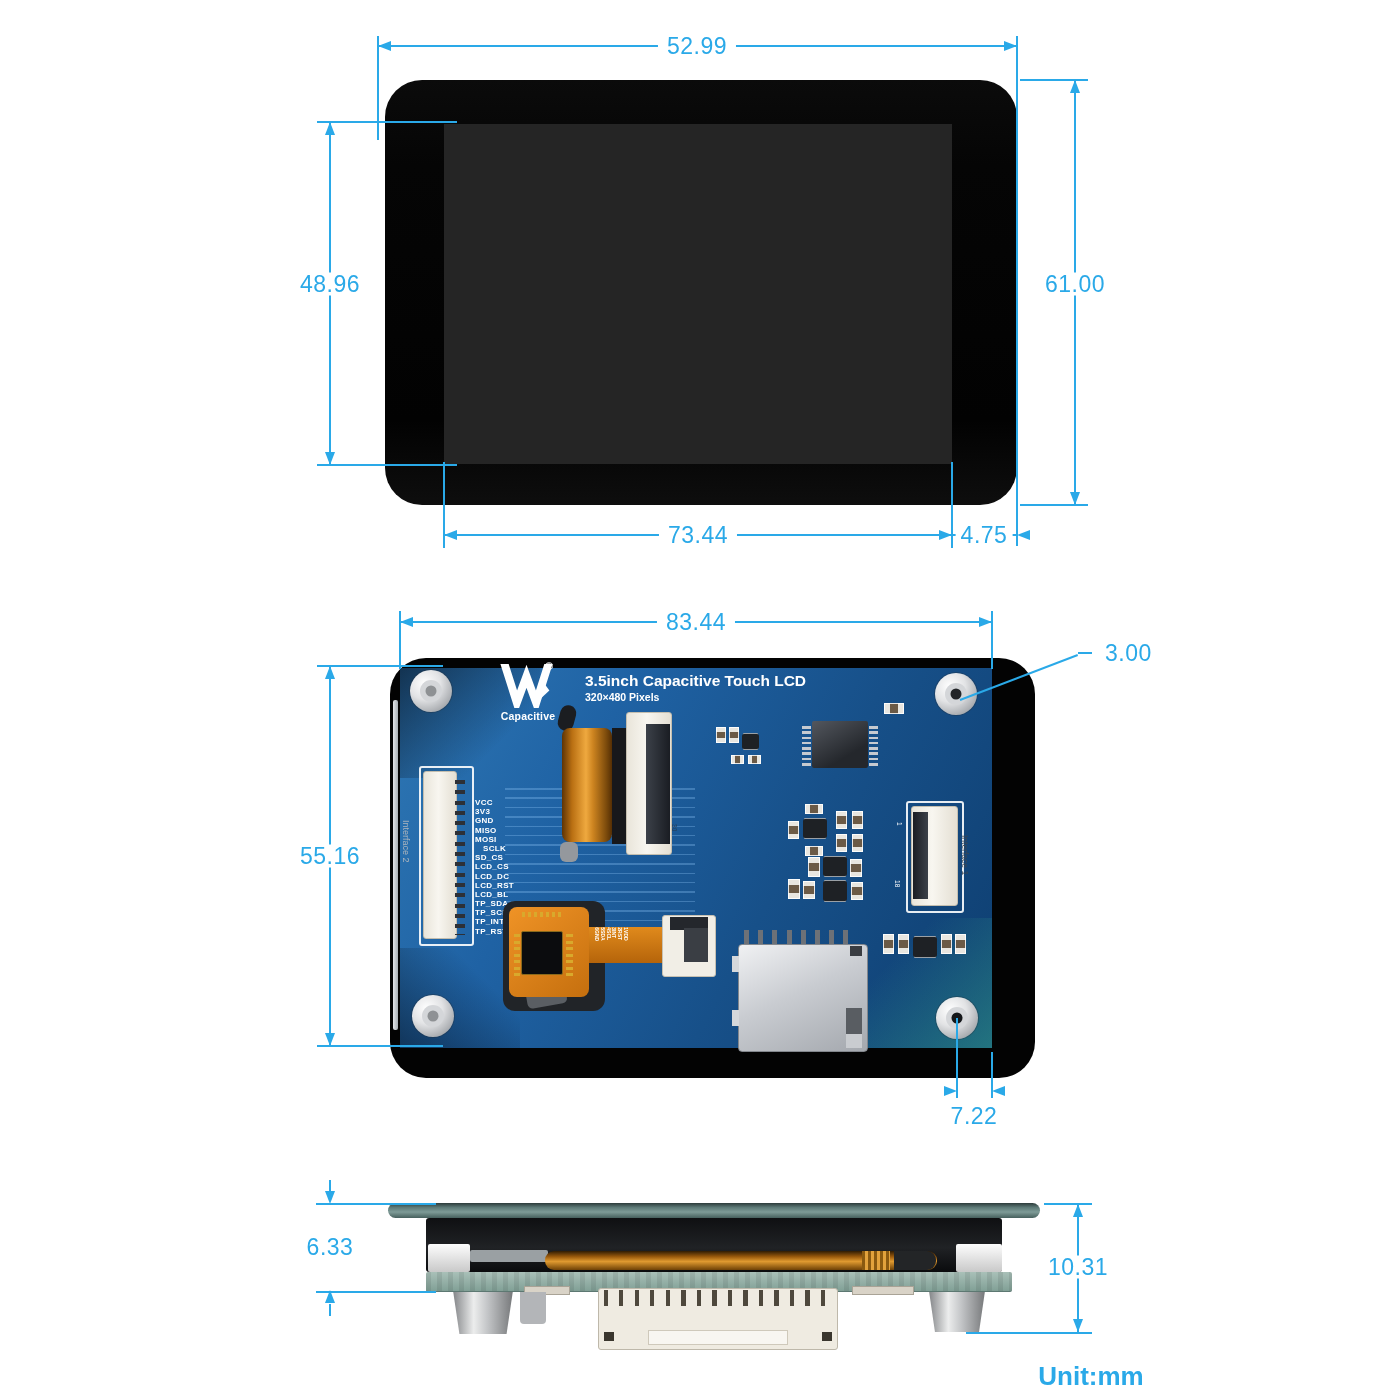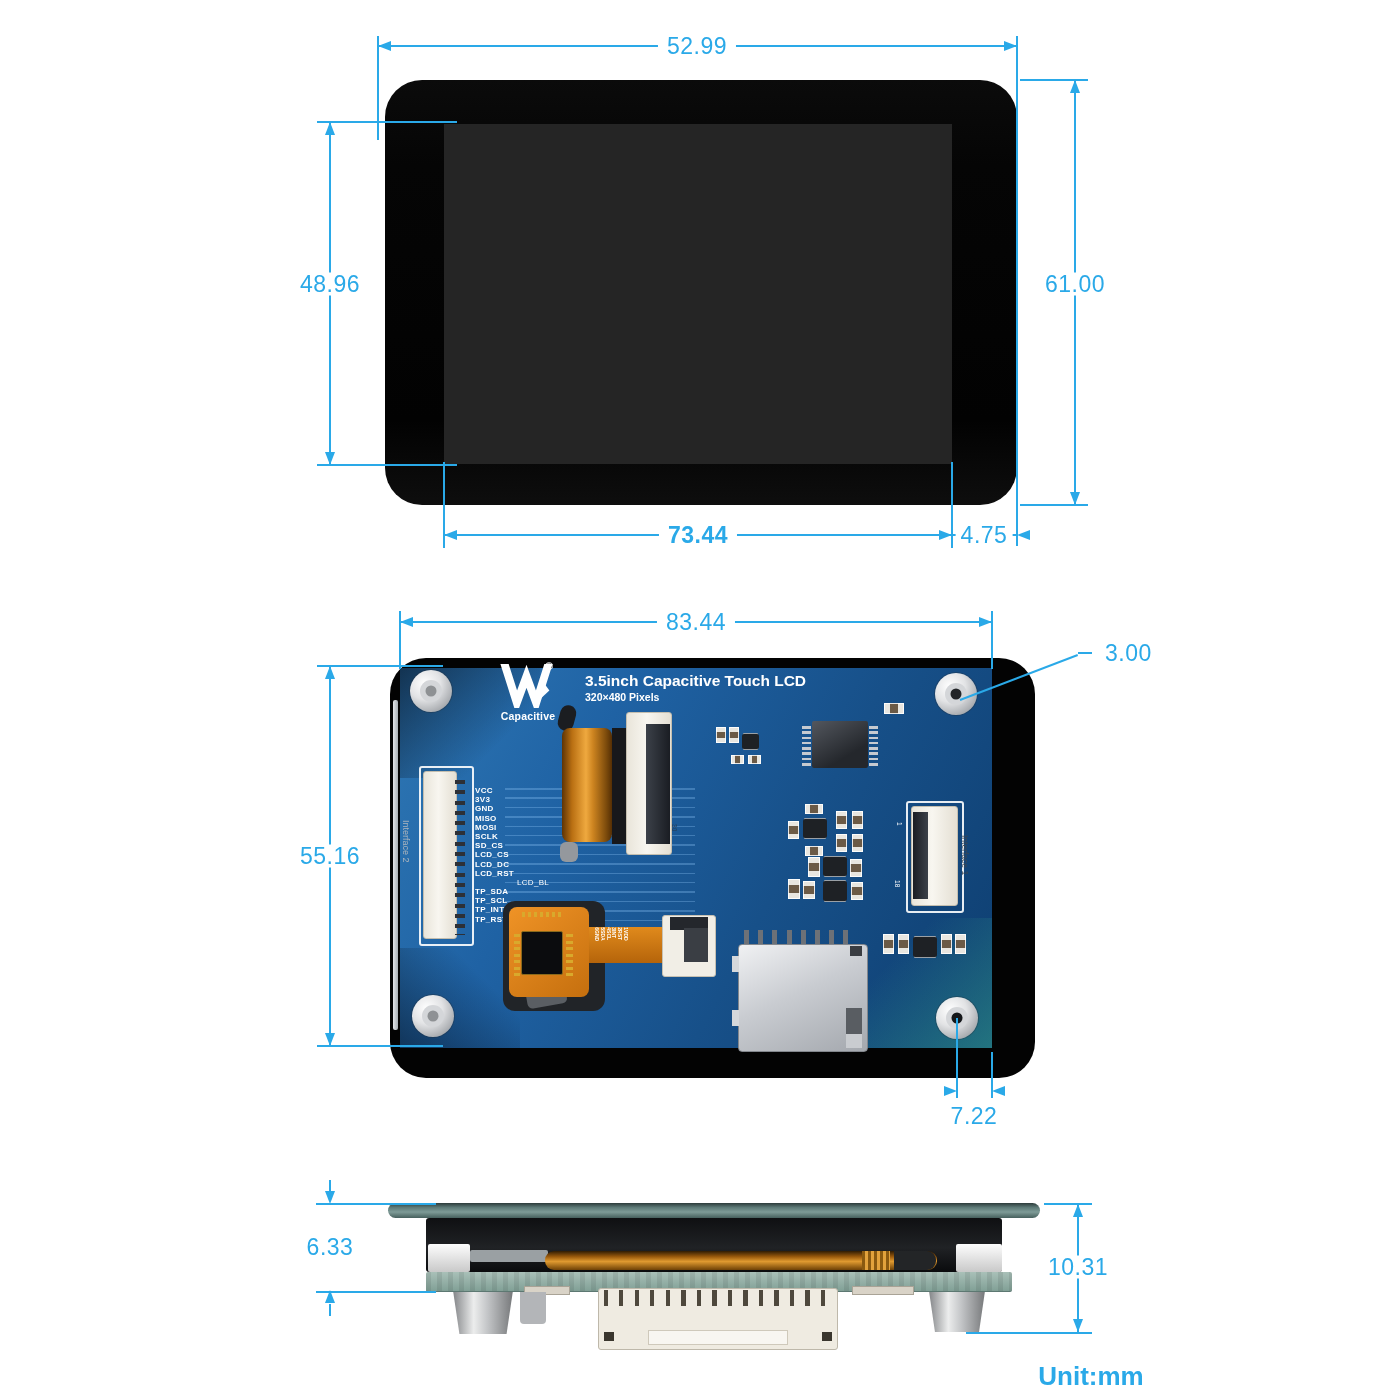--- a/index.html
+++ b/index.html
@@ -93,21 +93,21 @@
     <div class="dl-v" style="left:1074px;top:80px;height:425px;"></div>
     <div class="ar ar-up" style="left:1075px;top:80px;"></div>
     <div class="ar ar-down" style="left:1075px;top:505px;"></div>
     <div class="dlabel" style="left:1075px;top:284px;">61.00</div>
 
     <div class="dl-v" style="left:443px;top:462px;height:86px;"></div>
     <div class="dl-v" style="left:951px;top:462px;height:86px;"></div>
     <div class="dl-h" style="left:444px;top:534px;width:508px;"></div>
     <div class="ar ar-left" style="left:444px;top:535px;"></div>
     <div class="ar ar-right" style="left:952px;top:535px;"></div>
-    <div class="dlabel" style="left:698px;top:535px;font-weight:bold;">73.44</div>
+    <div class="dlabel" style="left:698px;top:535px;">73.44</div>
     <div class="dl-h" style="left:952px;top:534px;width:65px;"></div>
     <div class="ar ar-left" style="left:1017px;top:535px;"></div>
     <div class="dlabel small-pad" style="left:984px;top:535px;">4.75</div>
   </div>
 
   <div>
     <div class="case2"></div>
     <div class="pcb">
       <div class="pcb-tl"></div>
       <div class="pcb-bl"></div>
@@ -140,31 +140,31 @@
     <div class="silk" style="left:545px;top:660px;font-size:11px;">®</div>
     <div class="silk" style="left:496px;top:710px;width:64px;text-align:center;font-size:10.5px;font-weight:bold;letter-spacing:.2px;">Capacitive</div>
     <div class="silk" style="left:585px;top:672px;font-size:15.5px;font-weight:bold;">3.5inch Capacitive Touch LCD</div>
     <div class="silk" style="left:585px;top:691px;font-size:10.5px;font-weight:bold;">320×480 Pixels</div>
 
     <div class="conn-bracket" style="left:419px;top:766px;width:55px;height:180px;"></div>
     <div class="conn-white" style="left:423px;top:771px;width:34px;height:168px;"></div>
     <div class="abs" style="left:455px;top:780px;width:10px;height:155px;background:repeating-linear-gradient(to bottom,#2d3036 0 4px,transparent 4px 10.3px);"></div>
     <div class="silk vtext" style="left:401px;top:820px;font-size:9px;color:#aeb6be;">Interface 2</div>
     <div class="abs" style="left:475px;top:786px;height:138px;display:flex;flex-direction:column;justify-content:space-between;">
-      <span class="silk" style="position:static;font-size:8px;font-weight:bold;letter-spacing:.3px;">VCC</span>
+      <span class="silk" style="position:static;font-size:8px;font-weight:bold;letter-spacing:.3px;margin-top:12px;">VCC</span>
       <span class="silk" style="position:static;font-size:8px;font-weight:bold;letter-spacing:.3px;">3V3</span>
       <span class="silk" style="position:static;font-size:8px;font-weight:bold;letter-spacing:.3px;">GND</span>
       <span class="silk" style="position:static;font-size:8px;font-weight:bold;letter-spacing:.3px;">MISO</span>
       <span class="silk" style="position:static;font-size:8px;font-weight:bold;letter-spacing:.3px;">MOSI</span>
-      <span class="silk" style="position:static;font-size:8px;font-weight:bold;letter-spacing:.3px;">SCLK</span>
+      <span class="silk" style="position:static;font-size:8px;font-weight:bold;letter-spacing:.3px;text-align:center;">SCLK</span>
       <span class="silk" style="position:static;font-size:8px;font-weight:bold;letter-spacing:.3px;">SD_CS</span>
       <span class="silk" style="position:static;font-size:8px;font-weight:bold;letter-spacing:.3px;">LCD_CS</span>
       <span class="silk" style="position:static;font-size:8px;font-weight:bold;letter-spacing:.3px;">LCD_DC</span>
       <span class="silk" style="position:static;font-size:8px;font-weight:bold;letter-spacing:.3px;">LCD_RST</span>
-      <span class="silk" style="position:static;font-size:8px;font-weight:normal;letter-spacing:.3px;margin-left:42px;">LCD_BL</span>
+      <span class="silk" style="position:static;font-size:8px;font-weight:bold;letter-spacing:.3px;">LCD_BL</span>
       <span class="silk" style="position:static;font-size:8px;font-weight:bold;letter-spacing:.3px;">TP_SDA</span>
       <span class="silk" style="position:static;font-size:8px;font-weight:bold;letter-spacing:.3px;">TP_SCL</span>
       <span class="silk" style="position:static;font-size:8px;font-weight:bold;letter-spacing:.3px;">TP_INT</span>
       <span class="silk" style="position:static;font-size:8px;font-weight:bold;letter-spacing:.3px;">TP_RST</span>
     </div>
 
     <div class="abs" style="left:559px;top:705px;width:16px;height:26px;border-radius:8px;background:#1b1d21;transform:rotate(15deg);"></div>
     <div class="abs" style="left:562px;top:728px;width:50px;height:114px;border-radius:8px;background:linear-gradient(90deg,#5e3406,#b96f12 20%,#efa93f 48%,#cd8420 62%,#7e4c0c 88%,#552f04),repeating-linear-gradient(to bottom,transparent 0 24px,rgba(255,238,190,.5) 24px 28px);background-blend-mode:normal,overlay;"></div>
     <div class="abs" style="left:560px;top:842px;width:18px;height:20px;border-radius:6px;background:#94989d;"></div>
     <div class="abs" style="left:612px;top:728px;width:16px;height:116px;background:#17181b;"></div>

